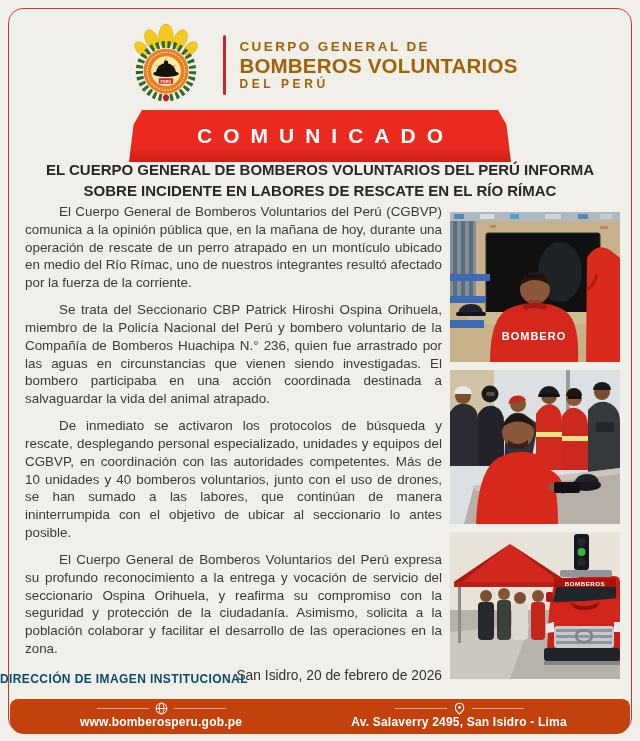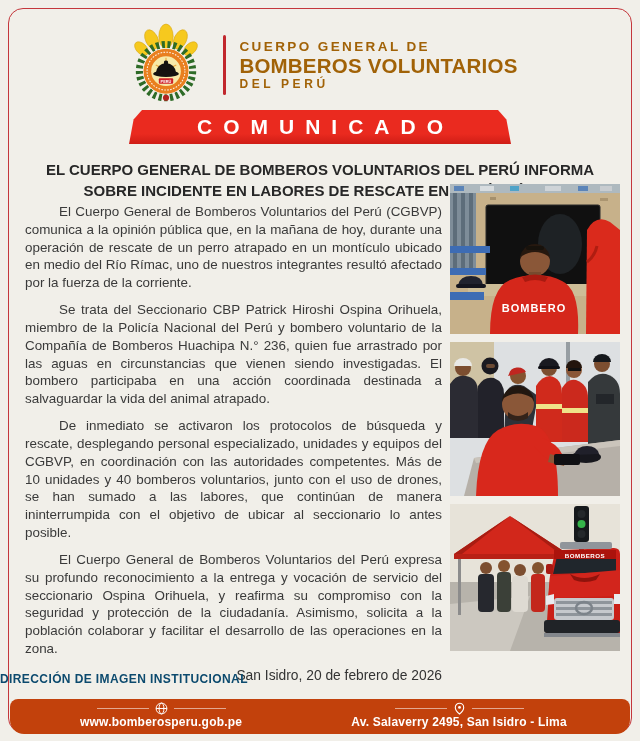--- a/index.html
+++ b/index.html
@@ -12,38 +12,38 @@
   
   .hdr{position:absolute;top:21px;left:0;right:0;display:flex;justify-content:center;align-items:center;gap:13px;}
   .logo{width:88px;height:88px;flex:0 0 auto;}
   .hdr-divider{width:3px;height:60px;background:#c1272d;border-radius:2px;}
   .org{display:flex;flex-direction:column;color:#a16207;line-height:1.14;}
   .org .l1{font-size:13.5px;font-weight:bold;letter-spacing:2.4px;}
   .org .l2{font-size:20.5px;font-weight:bold;letter-spacing:0.2px;}
   .org .l3{font-size:12px;font-weight:bold;letter-spacing:3.6px;}
 
   
-  .ribbon{position:absolute;top:110px;left:129px;width:382px;height:34px;
+  .ribbon{position:absolute;top:110px;left:129px;width:382px;height:52px;
     background:linear-gradient(#ea2a1f 70%, #cf1d16);
     clip-path:polygon(0 100%,1.2% 28%,3.4% 0,96.6% 0,98.8% 28%,100% 100%);
     display:flex;align-items:center;justify-content:center;}
   .ribbon span{color:#fff;font-size:21px;font-weight:bold;letter-spacing:11px;padding-left:11px;}
 
   
   .title{position:absolute;top:160px;left:28px;right:28px;margin:0;text-align:center;
     font-size:15px;font-weight:bold;color:#272727;line-height:1.38;}
 
   
   .bodycol{position:absolute;top:203px;left:25px;width:417px;}
   .bodycol p{margin:0 0 9px 0;font-size:13.4px;line-height:1.33;color:#3a3a3a;
     text-align:justify;text-indent:34px;}
   .bodycol p.dateline{text-align:right;text-indent:0;margin-top:3px;font-size:13.8px;color:#333;}
 
   
-  .photocol{position:absolute;top:184px;left:450px;width:170px;display:flex;flex-direction:column;gap:8px;}
+  .photocol{position:absolute;top:212px;left:450px;width:170px;display:flex;flex-direction:column;gap:8px;}
   .photo{display:block;width:170px;background:#ddd;}
 
   
   .dept{position:absolute;top:672px;left:0;right:0;text-align:left;
     color:#0c4a6e;font-size:12px;font-weight:bold;letter-spacing:0.4px;}
   .bar{position:absolute;left:10px;right:10px;top:699px;height:35px;background:#c2410c;
     border-radius:8px 8px 14px 14px;display:flex;align-items:stretch;padding:0 12px;}
   .contact{display:flex;flex-direction:column;align-items:center;justify-content:space-between;padding:3px 0 5px;}
   .contact.c1{flex:1.05;} .contact.c2{flex:0.78;} .contact.c3{flex:1.2;}
   .iconrow{display:flex;align-items:center;gap:6px;}

